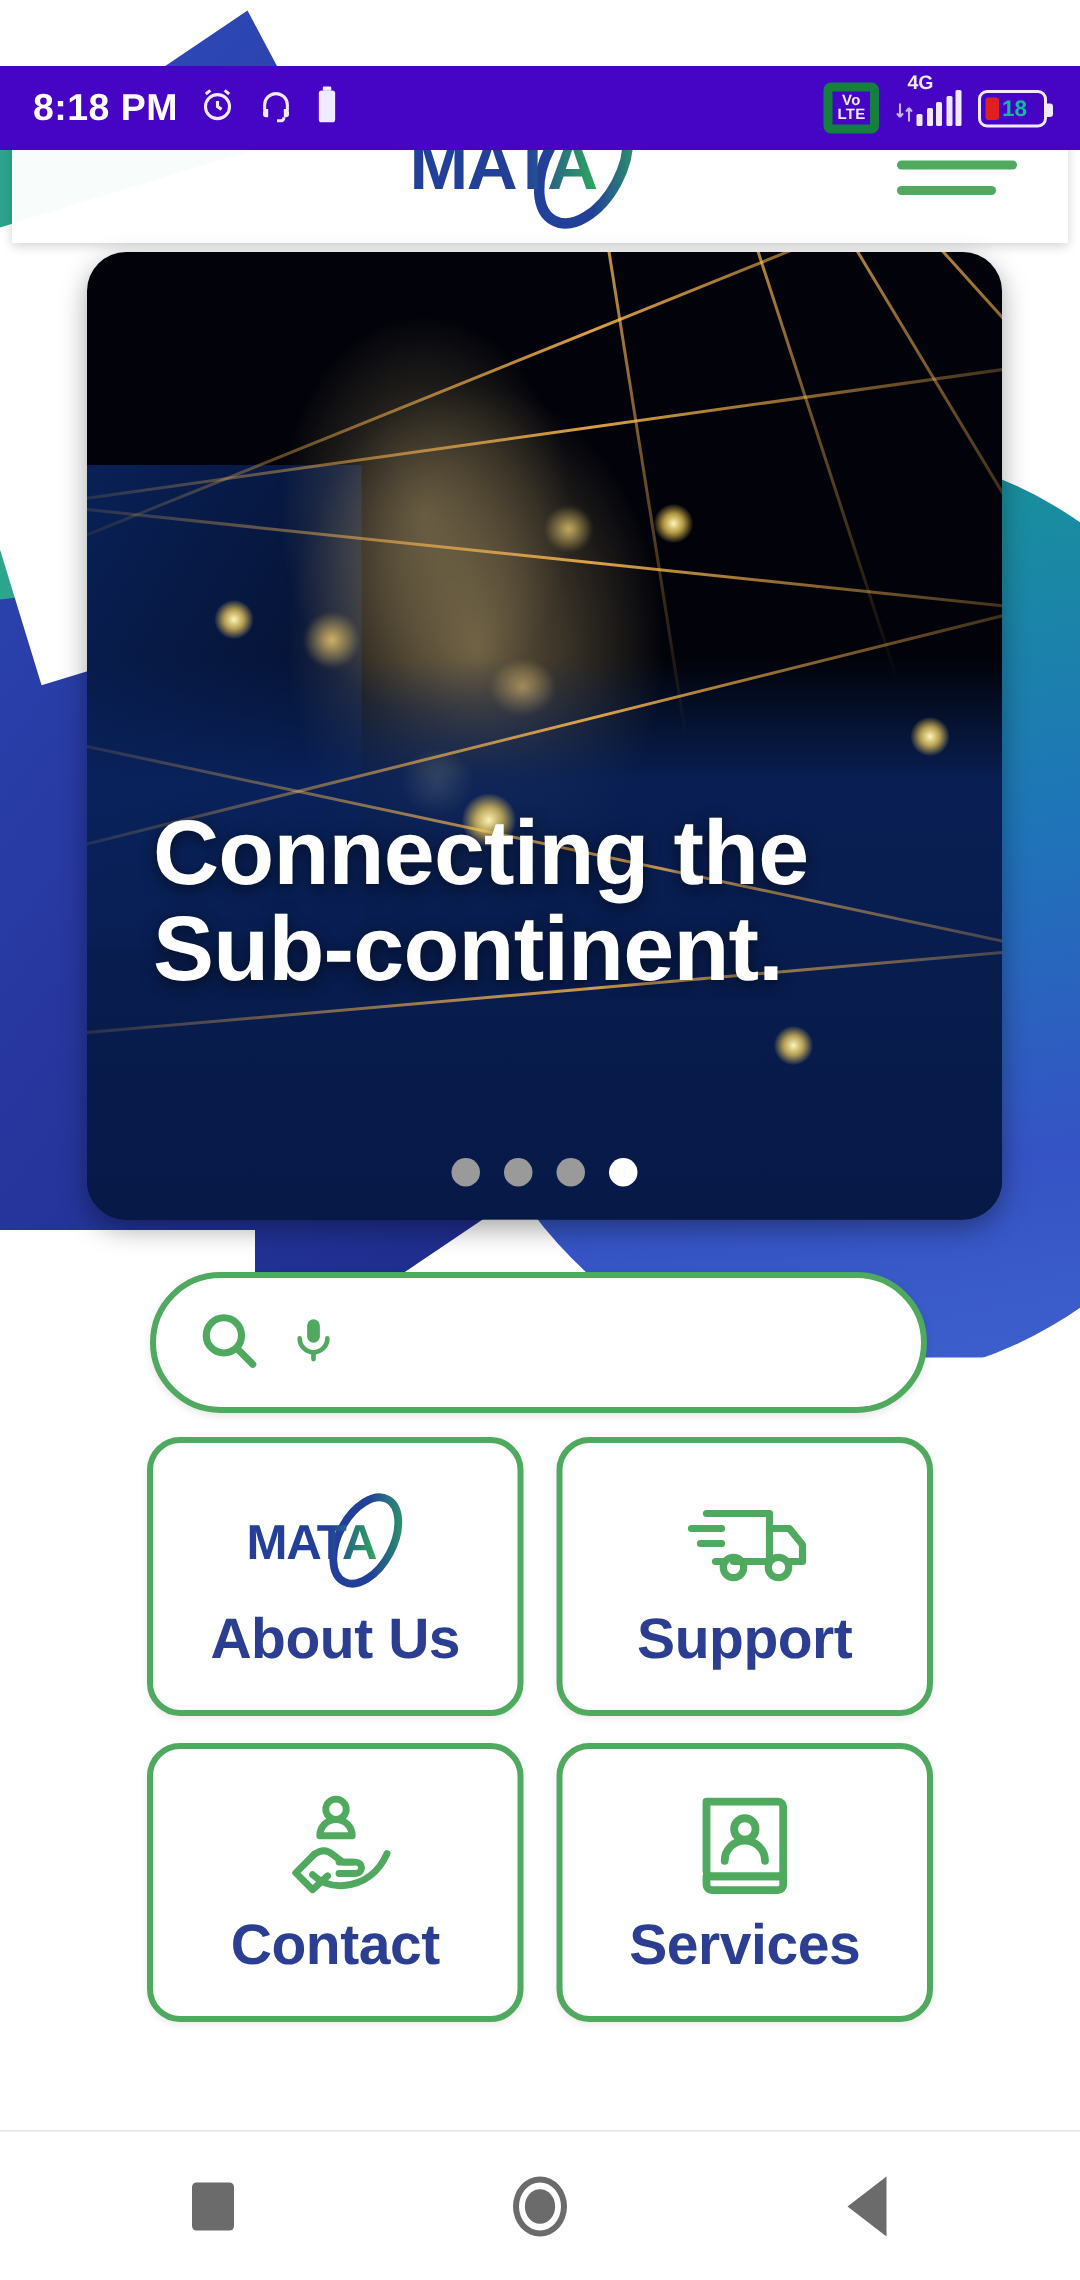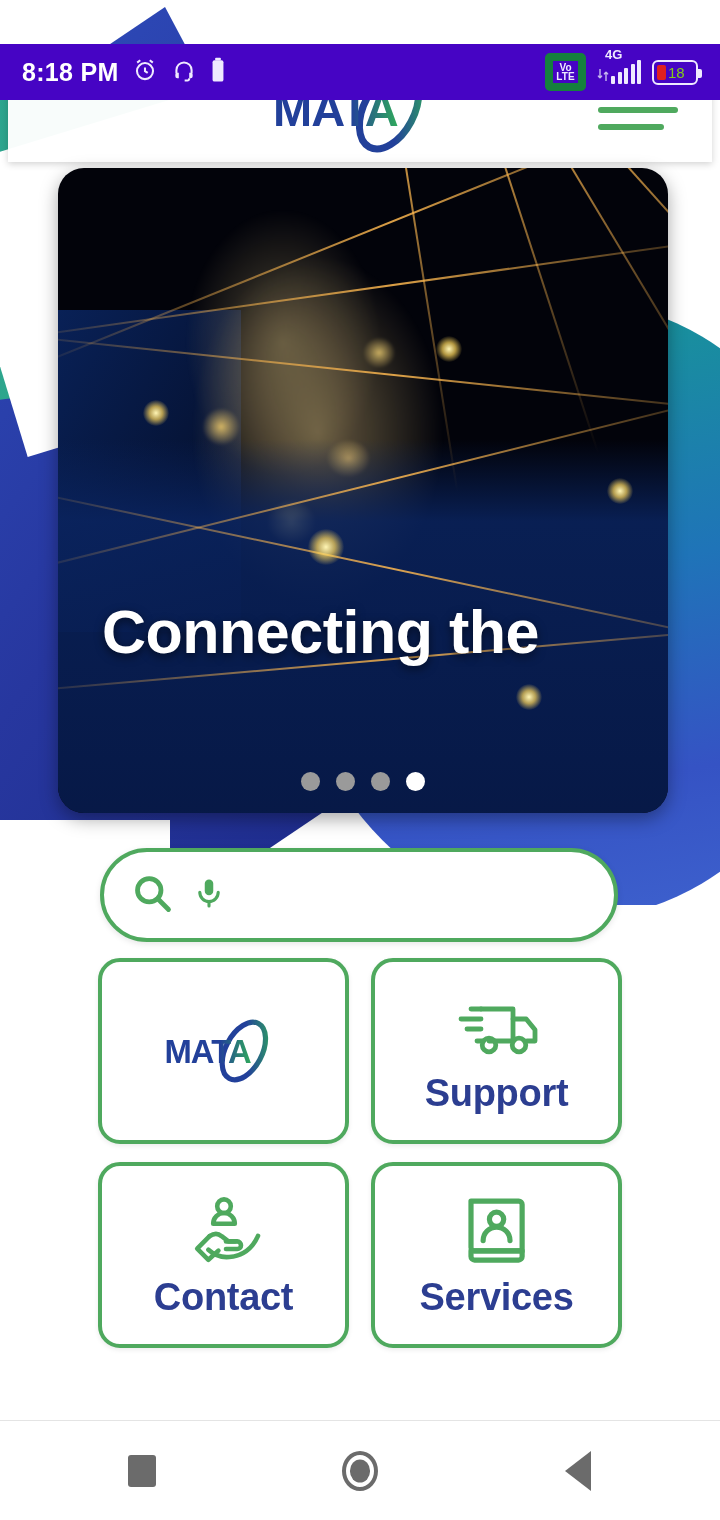--- a/index.html
+++ b/index.html
@@ -16,39 +16,39 @@
     position:absolute; top:0; left:0; width:720px; height:56px;
     background:#4604c4;
     display:flex; align-items:center; justify-content:space-between;
     padding:0 22px; z-index:60;margin-top:44px;
   }
   .sb-left { display:flex; align-items:center; gap:13px; }
   .sb-time { color:#fff; font-size:25px; font-weight:bold; letter-spacing:0.3px; }
   .sb-right { display:flex; align-items:center; gap:11px; }
   .ico { display:block; }
   .volte-box {
-    border:8px solid #15803d; border-radius:5px;
+    border:6px solid #15803d; border-radius:5px;
     color:#efeaff; font-size:10px; font-weight:bold; line-height:9px;
     padding:2px 3px; text-align:center; letter-spacing:0.2px;
   }
   .sig-wrap { display:flex; align-items:flex-end; position:relative; }
   .net-label { position:absolute; top:-13px; left:8px; color:#efeaff; font-size:13px; font-weight:bold; }
   .bars { display:flex; align-items:flex-end; gap:2.5px; }
   .bars i { display:block; width:4px; background:#efeaff; border-radius:1px; }
   .batt {
     position:relative; width:46px; height:25px;
     border:2.5px solid #efeaff; border-radius:6px;
     display:flex; align-items:center; padding:0 3px;
   }
   .batt:after {
     content:""; position:absolute; right:-6px; top:7px;
     width:4px; height:9px; background:#efeaff; border-radius:0 2px 2px 0;
   }
   .batt-fill { width:9px; height:15px; background:#e02020; border-radius:2px; }
-  .batt-num { color:#84cc16; font-size:15px; font-weight:normal; margin-left:2px; }
+  .batt-num { color:#14b8a6; font-size:15px; font-weight:bold; margin-left:2px; }
 
   
   .bg-photo {
     position:absolute; left:-40px; top:150px; width:330px; height:560px;
     background:
       linear-gradient(180deg, #5f8fc4 0%, #7fa9cf 22%, #d6a489 48%, #c96a52 62%, #8f3d34 78%, #5a2730 100%);
     transform:rotate(-9deg); z-index:1;
   }
   .bg-photo:before {
     content:""; position:absolute; left:12%; top:46%; width:80%; height:10px;
@@ -318,20 +318,21 @@
 
       <div class="hub" style="left:14%; top:36%;"></div>
       <div class="hub" style="left:41%; top:56%; width:36px; height:36px;"></div>
       <div class="hub" style="left:62%; top:26%;"></div>
       <div class="hub" style="left:90%; top:48%;"></div>
       <div class="hub" style="left:75%; top:80%;"></div>
     </div>
 
     <div class="hero-text">
       <div>Connecting the</div>
+      <div>Sub-continent.</div>
     </div>
 
     <div class="dots">
       <span class="dot"></span>
       <span class="dot"></span>
       <span class="dot"></span>
       <span class="dot active"></span>
     </div>
   </div>
 
@@ -365,20 +366,21 @@
             <linearGradient id="tg2" x1="0" y1="0" x2="1" y2="0">
               <stop offset="0%" stop-color="#22409a"></stop>
                 <stop offset="64%" stop-color="#22409a"></stop>
                 <stop offset="100%" stop-color="#2fa95c"></stop>
             </linearGradient>
           </defs>
           <ellipse cx="98" cy="44" rx="21" ry="36" fill="none" stroke="url(#og3)" stroke-width="6" transform="rotate(28 98 44)"></ellipse>
           <text x="6" y="58" font-family="Liberation Sans, sans-serif" font-size="38" font-weight="bold" fill="url(#tg2)" letter-spacing="-1">MATA</text>
         </svg>
       </span>
+      <span class="tile-label">About Us</span>
     </div>
 
     <div class="tile">
       <span class="tile-icon">
         <svg width="96" height="68" viewBox="0 0 48 34" fill="none" stroke="#4fa95e" stroke-width="2.4" stroke-linecap="round" stroke-linejoin="round">
           <path d="M16 8h16v16H20"></path>
           <path d="M32 13h6.6l4.4 5.4V24h-4"></path>
           <circle cx="20" cy="26" r="3.4"></circle>
           <circle cx="35" cy="26" r="3.4"></circle>
           <path d="M14 24h2.6"></path>

